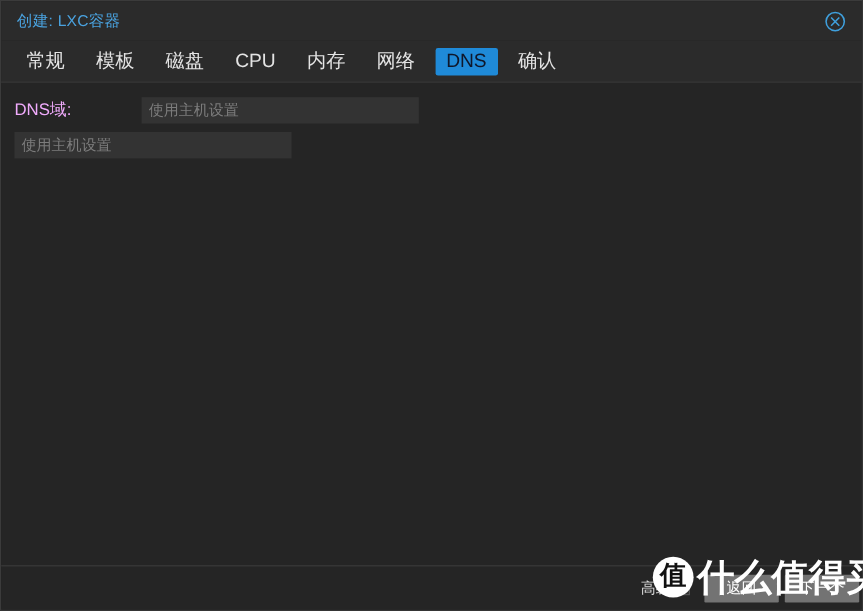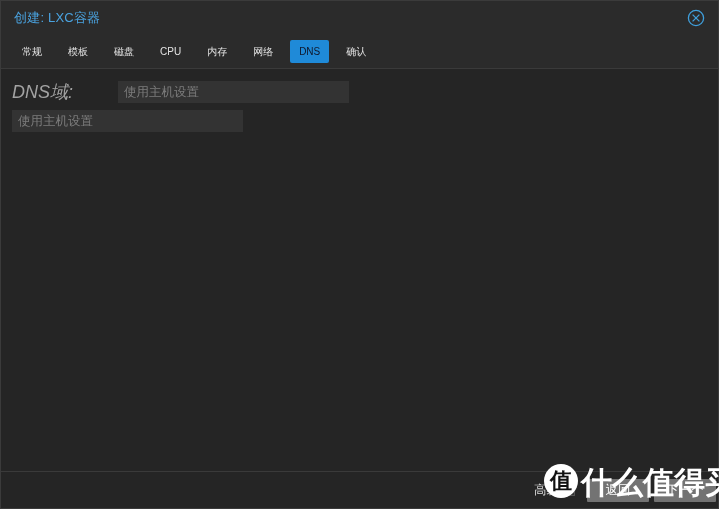--- a/index.html
+++ b/index.html
@@ -63,21 +63,21 @@
     height: 35px;
     background: #2b2b2b;
     display: flex;
     align-items: center;
     padding-left: 12px;
     box-sizing: border-box;
     border-bottom: 1px solid #3a3a3a;
   }
   .tab {
     color: #e4e4e4;
-    font-size: 10px;
+    font-size: 16px;
     padding: 3px 9px;
     margin-right: 8px;
     border-radius: 2px;
     cursor: pointer;
     white-space: nowrap;
     line-height: 17px;
   }
   .tab.active {
     background: #1f8ad8;
     color: #0f172a;
@@ -94,24 +94,23 @@
   .form-row {
     display: flex;
     align-items: center;
     height: 22px;
     margin-bottom: 7px;
     padding-left: 11px;
   }
   .form-label {
     width: 106px;
     flex: 0 0 106px;
-    color: #a3a3a3;
-    font-size: 18px;
-    white-space: nowrap;
-    font-style: italic;
+    color: #f0abfc;
+    font-size: 14px;
+    white-space: nowrap;
   }
   .form-input {
     width: 231px;
     height: 22px;
     box-sizing: border-box;
     background: #333333;
     border: none;
     outline: none;
     color: #ffffff;
     font-size: 12.5px;

